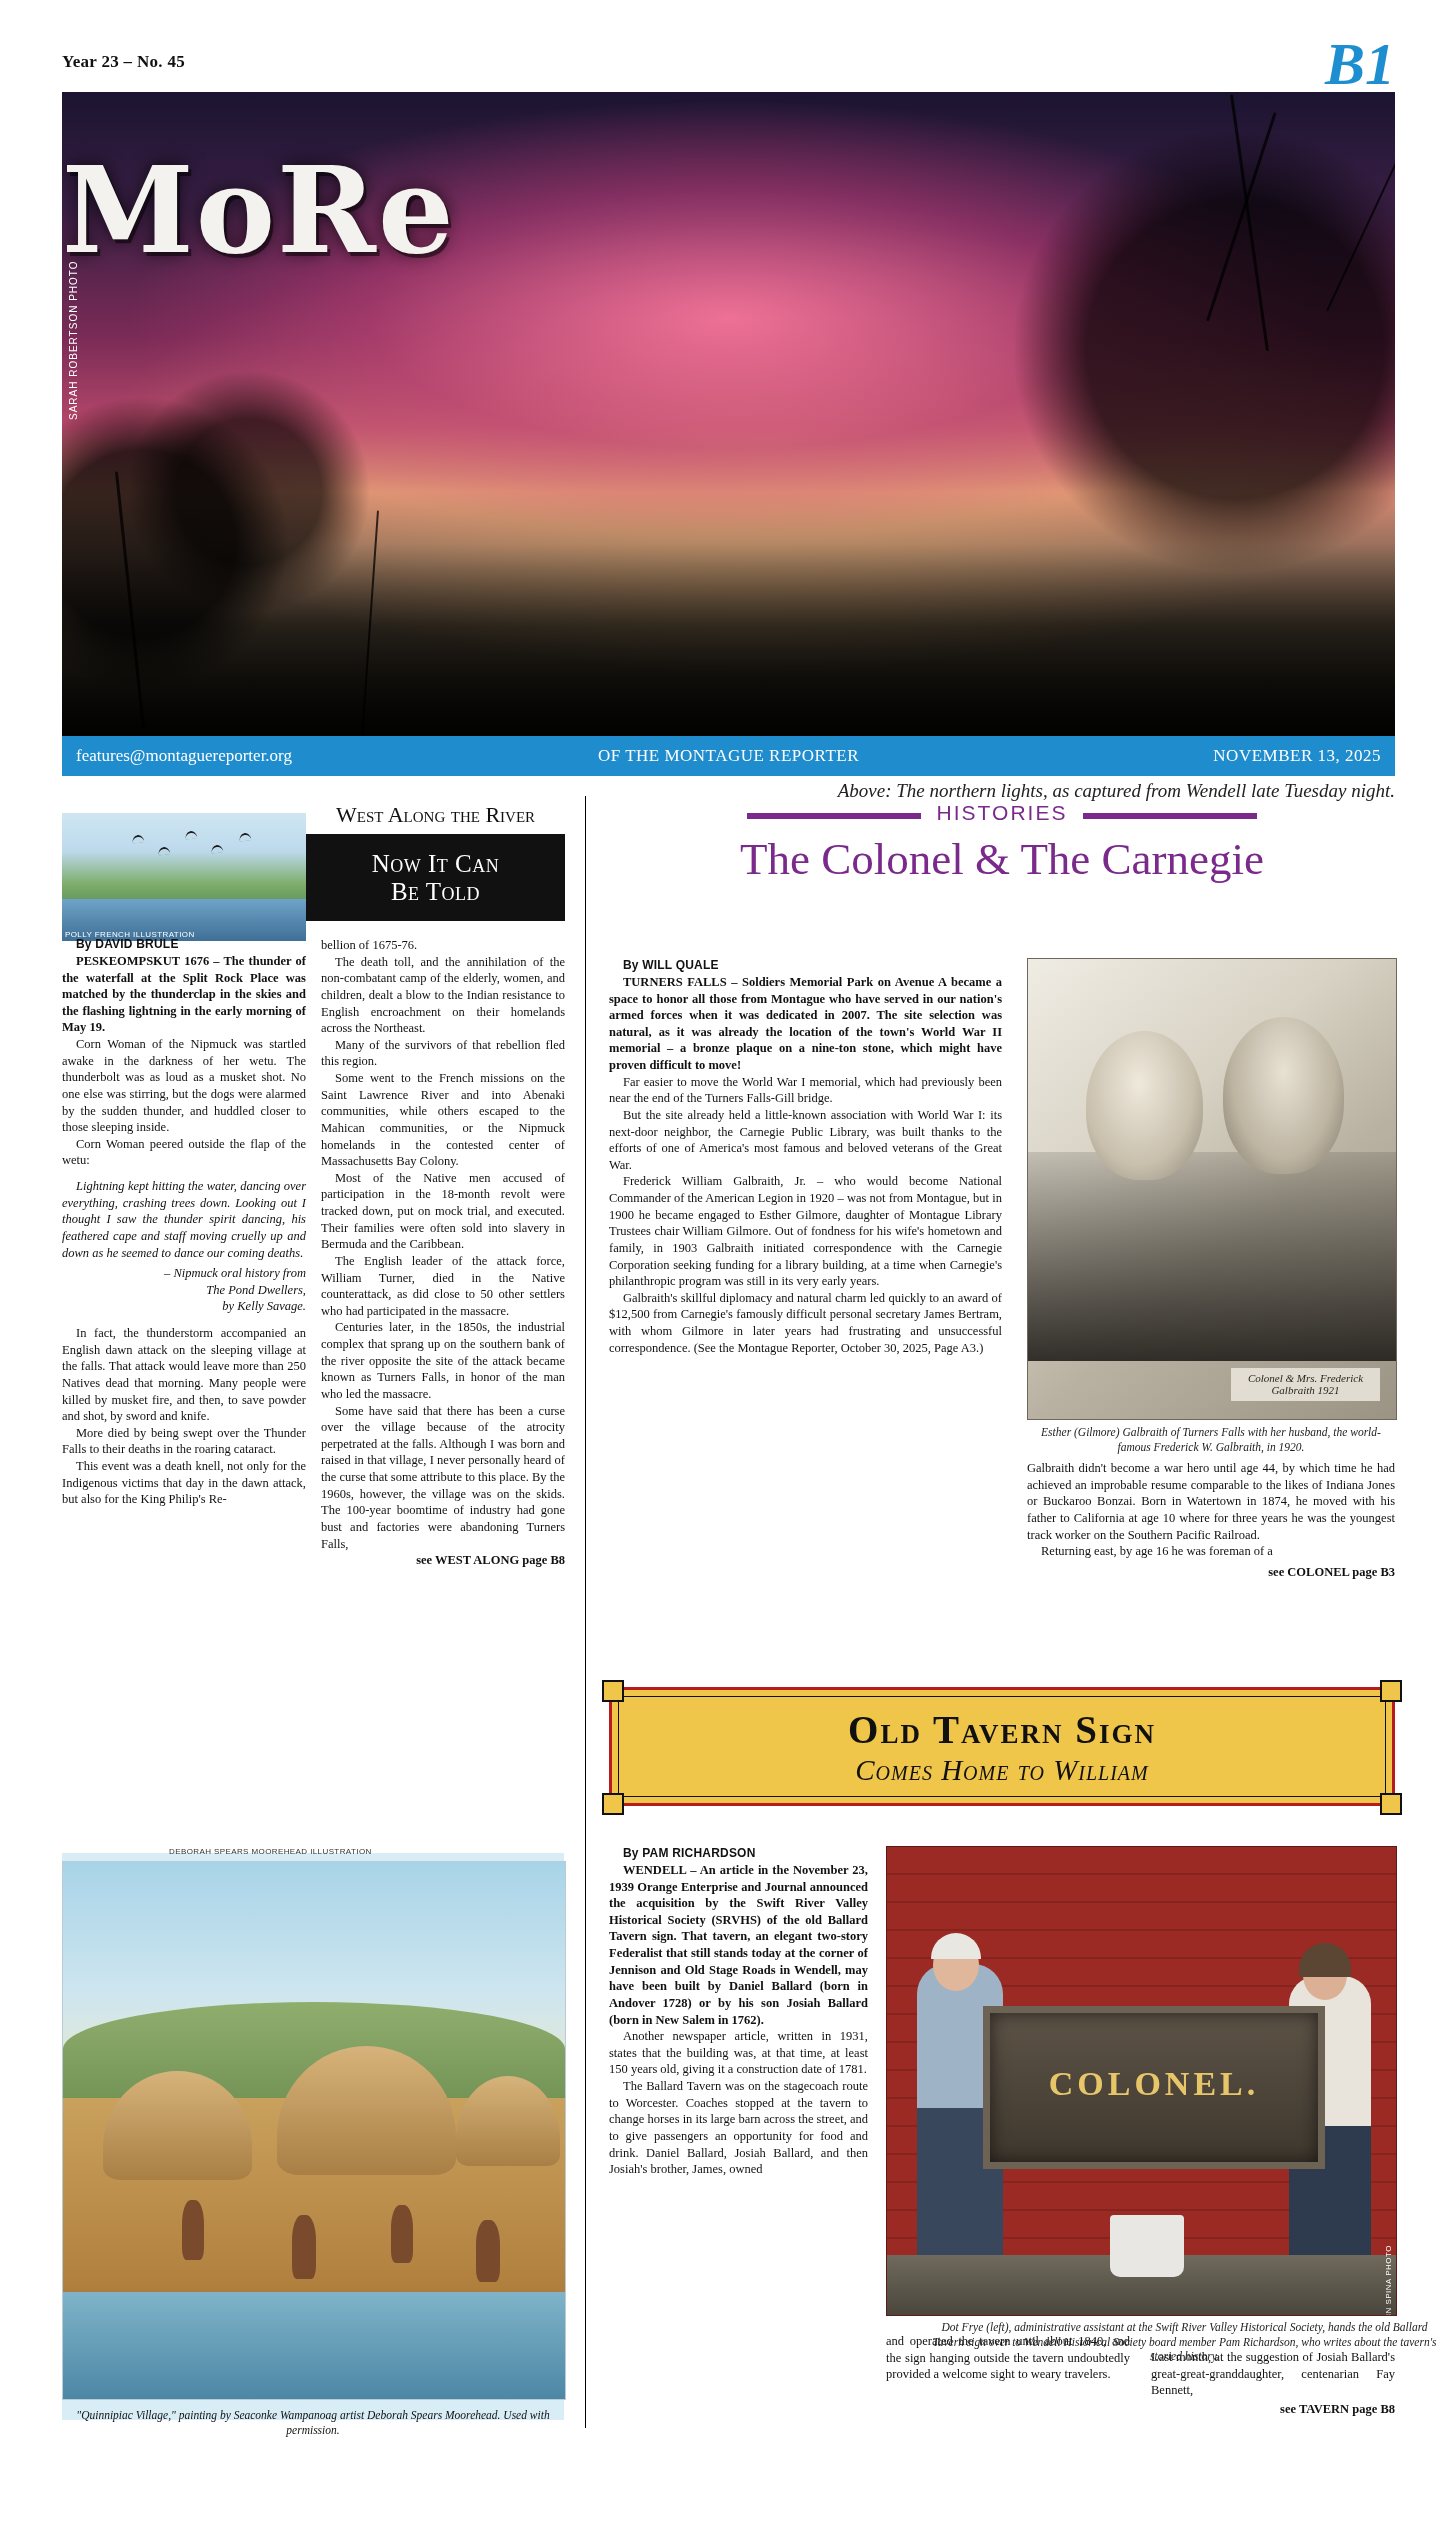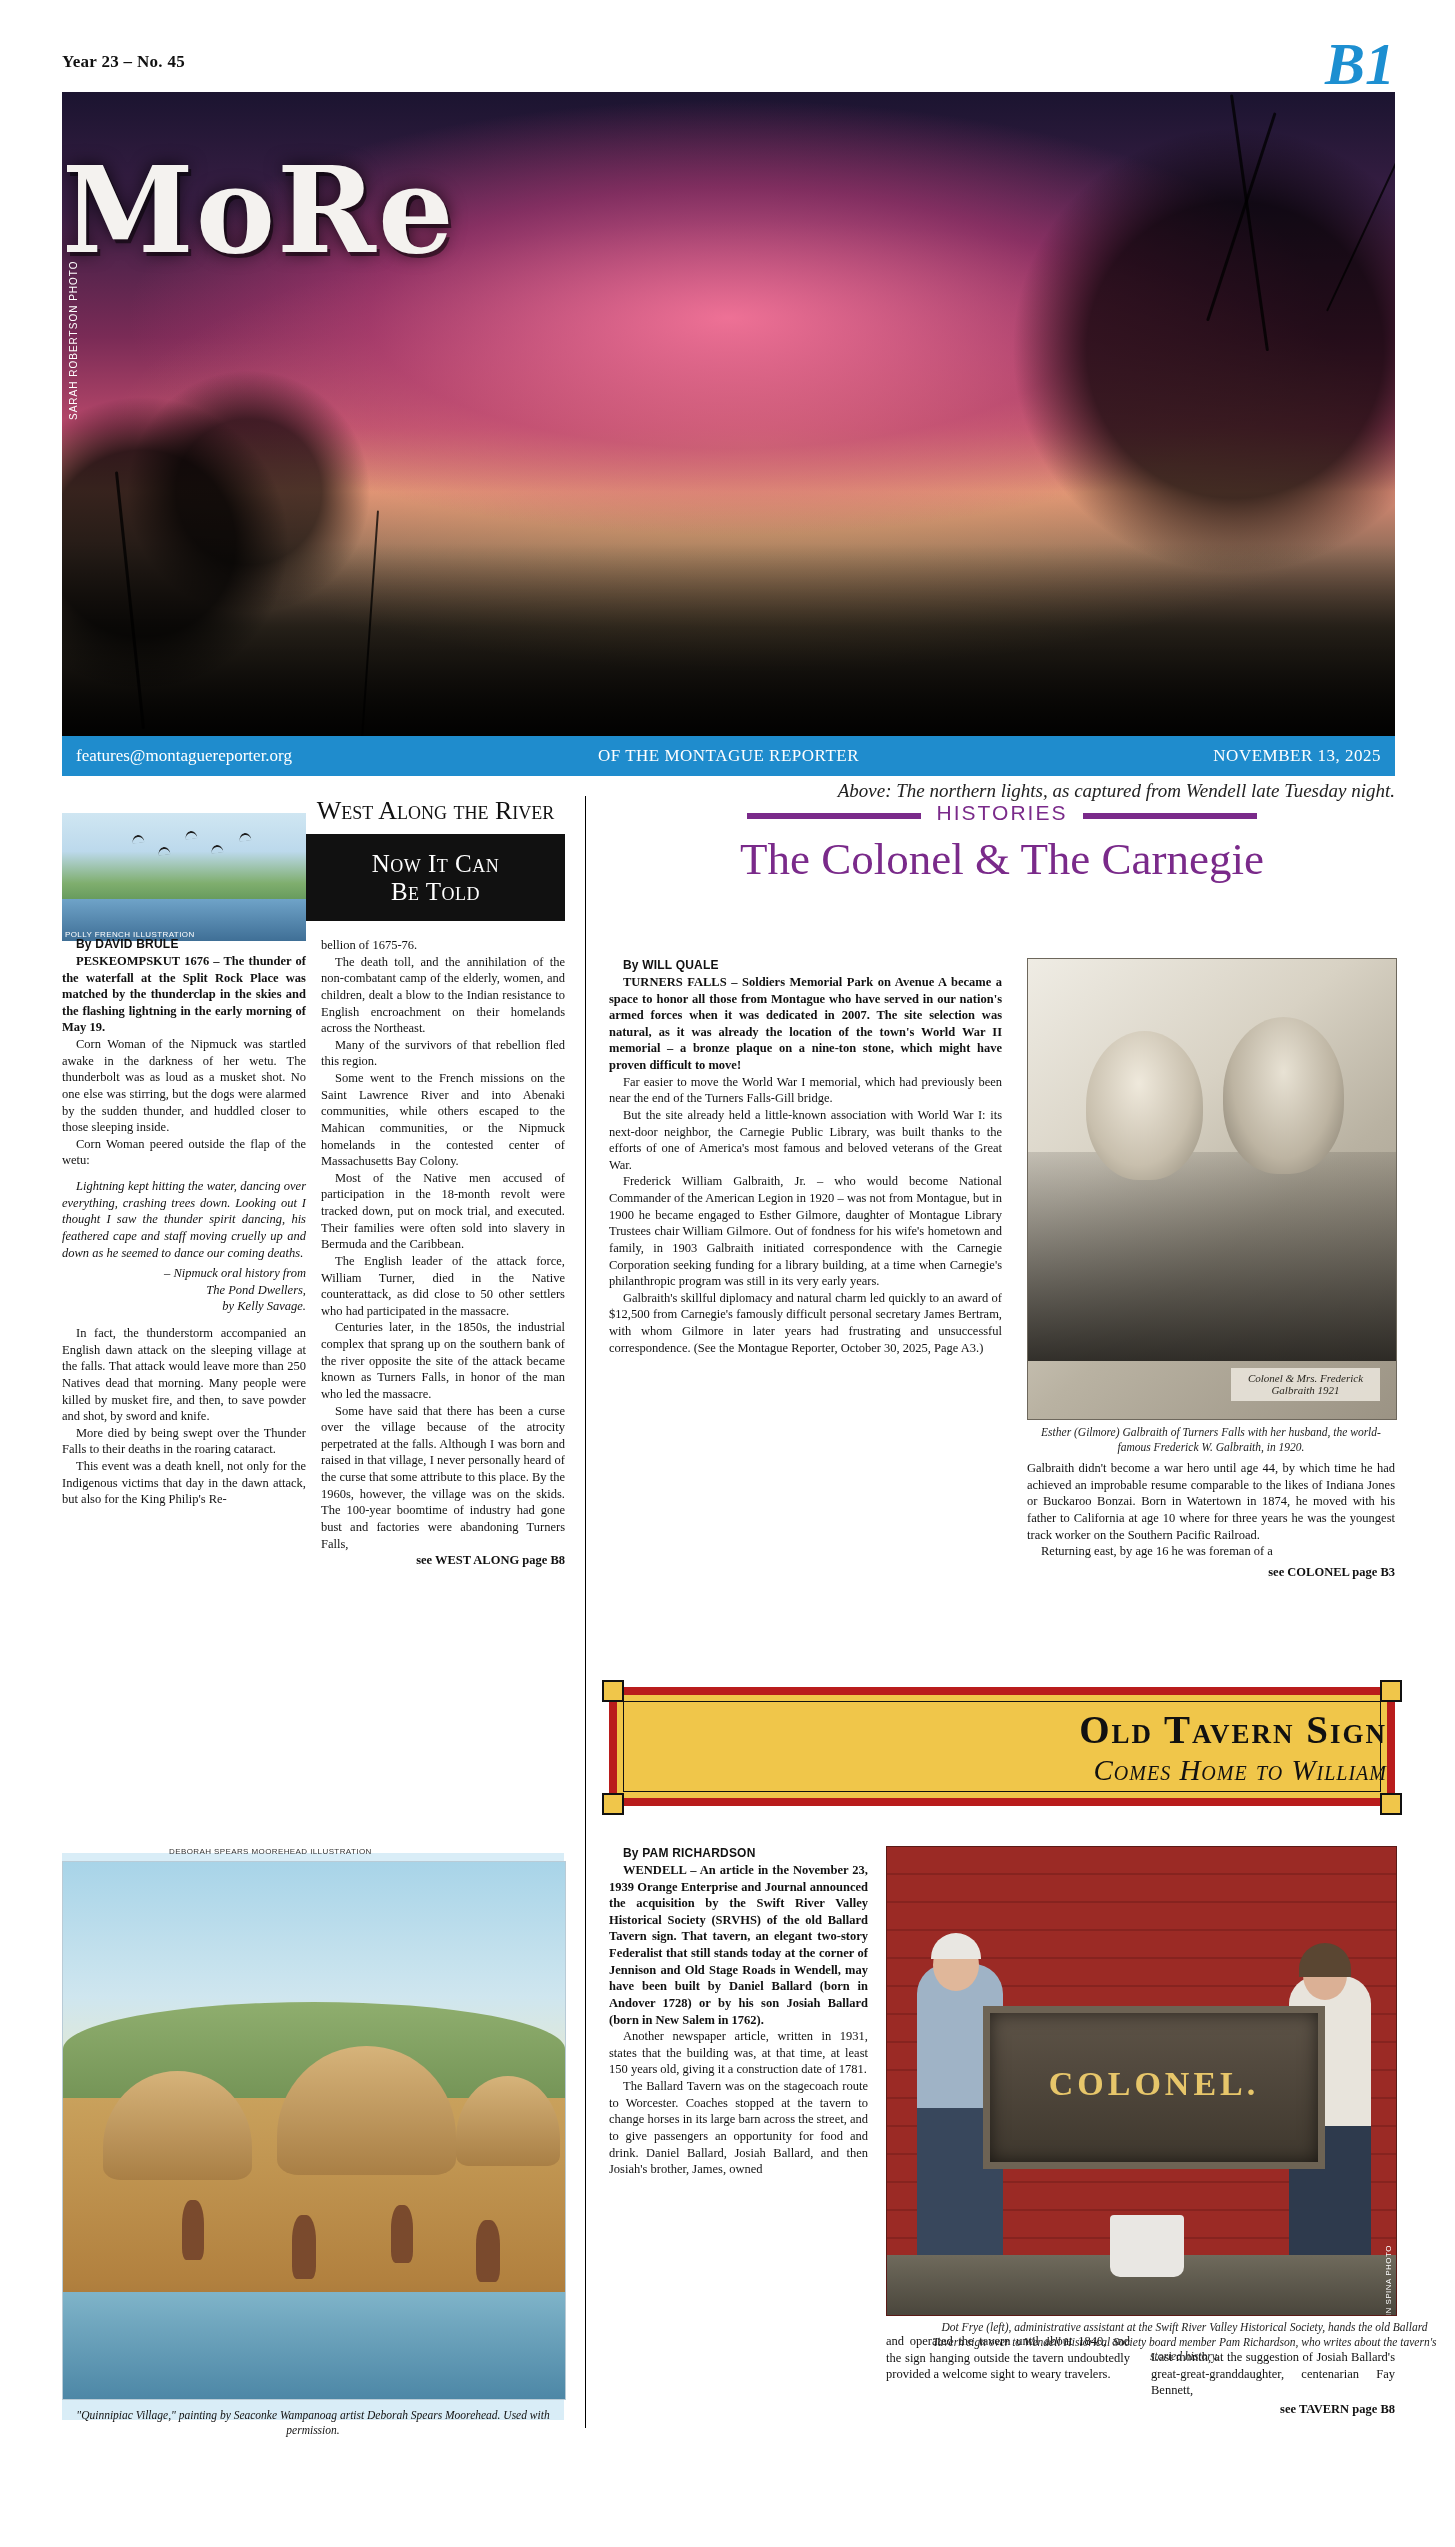--- a/index.html
+++ b/index.html
@@ -47,21 +47,21 @@
   .rule-v{position:absolute;background:#000;width:1px;}
 
   
   .wa-head{position:absolute;left:62px;top:796px;width:502px;height:124px;}
   .wa-art{position:absolute;left:0;top:0;width:244px;height:128px;overflow:hidden;
      background:linear-gradient(to bottom,#cfe6f2 0%,#bcd9ec 30%,#7fae6e 55%,#5f9457 72%,#3e6f3d 100%);margin-top:17px;}
   .wa-art .water{position:absolute;left:0;right:0;bottom:0;height:42px;background:linear-gradient(to bottom,#6fa3c8,#3f6f96);}
   .wa-art .bird{position:absolute;width:12px;height:6px;border-top:2px solid #1d1d1d;border-radius:50%/100% 100% 0 0;transform:rotate(-8deg);}
   .wa-art .credit{position:absolute;left:3px;bottom:2px;font-family:"Liberation Sans",sans-serif;font-size:8px;color:#fff;letter-spacing:0.4px;}
   .wa-title{position:absolute;left:244px;top:0;width:259px;height:38px;border-bottom:1px solid #000;
-     display:flex;justify-content:center;font-family:"Liberation Serif",serif;font-size:26px;}
+     display:flex;align-items:center;justify-content:center;font-family:"Liberation Serif",serif;font-size:22px;}
   .wa-title .sc{font-variant:small-caps;}
   .wa-box{position:absolute;left:244px;top:38px;width:259px;height:87px;background:#111;color:#fff;
      display:flex;flex-direction:column;align-items:center;justify-content:center;line-height:1.12;}
   .wa-box div{font-family:"Liberation Serif",serif;font-size:25px;font-variant:small-caps;letter-spacing:0.5px;}
 
   
   .hist-head{position:absolute;left:609px;top:801px;width:786px;text-align:center;}
   .hist-kicker{font-family:"Liberation Sans",sans-serif;font-size:21px;letter-spacing:2px;color:#7a2a8a;display:inline-block;padding:0 16px;}
   .hist-rule{display:inline-block;width:174px;height:6px;background:#7a2a8a;vertical-align:middle;}
   .hist-title{font-family:"Liberation Serif",serif;font-size:45px;color:#7a2a8a;margin-top:8px;}
@@ -84,22 +84,22 @@
   .cp-faceB{position:absolute;left:195px;top:58px;width:121px;height:157px;border-radius:50% 50% 45% 45%;
      background:radial-gradient(ellipse at 50% 35%, #e8e2d4 0%, #bdb4a2 60%, #7e7769 100%);}
   .cp-body{position:absolute;left:0;bottom:58px;width:368px;height:209px;
      background:linear-gradient(to bottom, rgba(40,37,32,.15), rgba(25,23,20,.85));}
   .cp-label{position:absolute;right:16px;bottom:18px;width:139px;font-family:"Liberation Serif",serif;font-style:italic;
      font-size:11px;color:#2a2720;text-align:center;line-height:1.15;
      background:rgba(236,232,222,.85);padding:4px 5px;}
   .cap{position:absolute;font-family:"Liberation Serif",serif;font-style:italic;font-size:11.5px;line-height:1.28;text-align:center;color:#222;}
 
   
-  .tavern-banner{position:absolute;left:609px;top:1687px;width:786px;height:119px;background:#f0c64a;border:8px solid #b91c1c;
-     box-sizing:border-box;display:flex;flex-direction:column;align-items:flex-end;justify-content:center;}
+  .tavern-banner{position:absolute;left:609px;top:1687px;width:786px;height:119px;background:#f0c64a;border:3px solid #b91c1c;
+     box-sizing:border-box;display:flex;flex-direction:column;align-items:center;justify-content:center;}
   .tavern-banner .inner{position:absolute;left:6px;top:6px;right:6px;bottom:6px;border:1px solid #111;pointer-events:none;}
   .tb-l1{font-family:"Liberation Serif",serif;font-size:39px;font-variant:small-caps;letter-spacing:2px;font-weight:bold;}
   .tb-l2{font-family:"Liberation Serif",serif;font-size:29px;font-variant:small-caps;font-style:italic;letter-spacing:1px;margin-top:2px;}
   .tavern-corner{position:absolute;width:18px;height:18px;border:2px solid #111;background:#f0c64a;}
 
   
   .tav-photo{position:absolute;left:886px;top:1846px;width:509px;height:468px;background:#8d2420;overflow:hidden;border:1px solid #5a1a16;}
   .tp-barn{position:absolute;inset:0;background:repeating-linear-gradient(to bottom,#9b2a25 0 26px,#86231f 26px 28px);}
   .tp-sign{position:absolute;left:96px;top:159px;width:328px;height:149px;background:linear-gradient(to bottom,#5d5347,#3f382e);
      border:7px solid #6d6354;box-shadow:inset 0 0 18px rgba(0,0,0,.6);}

